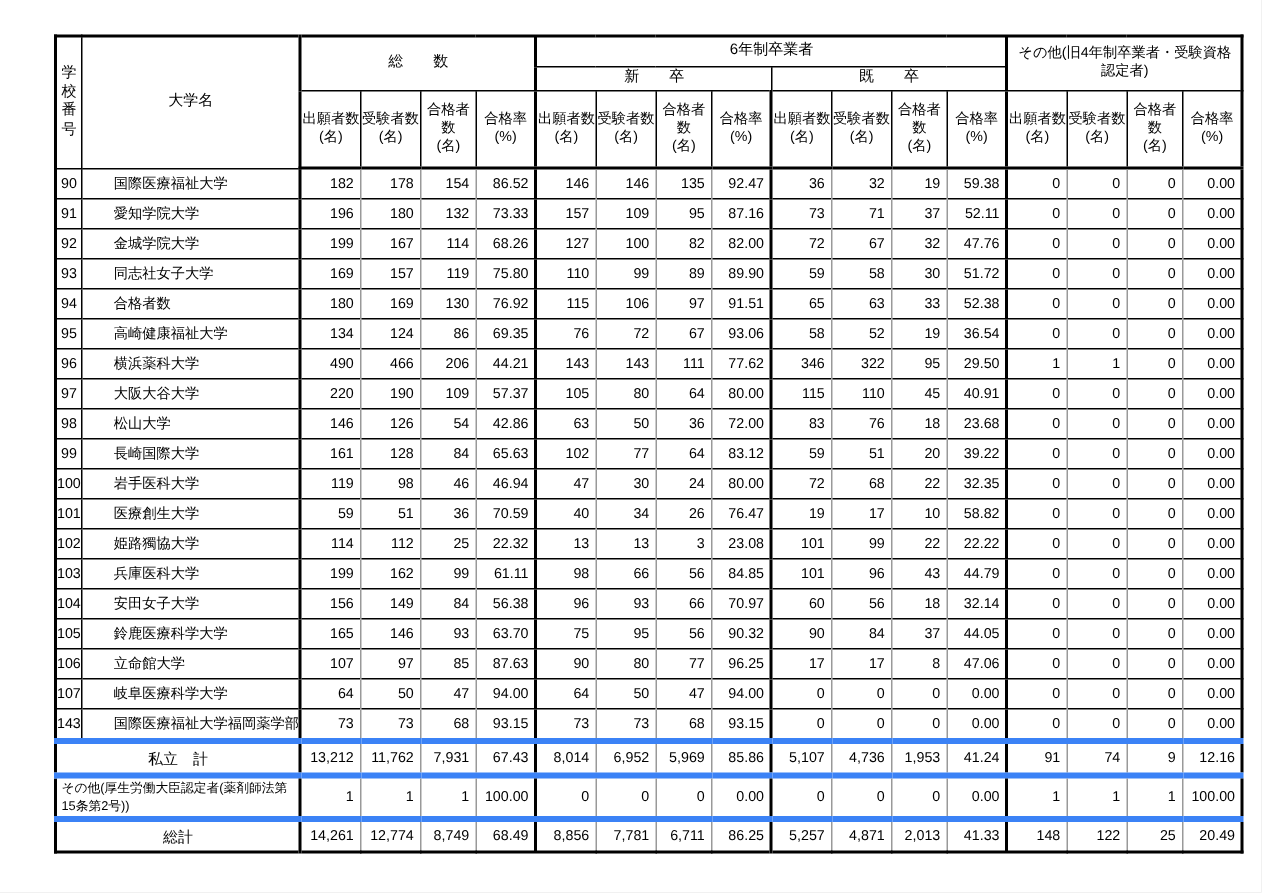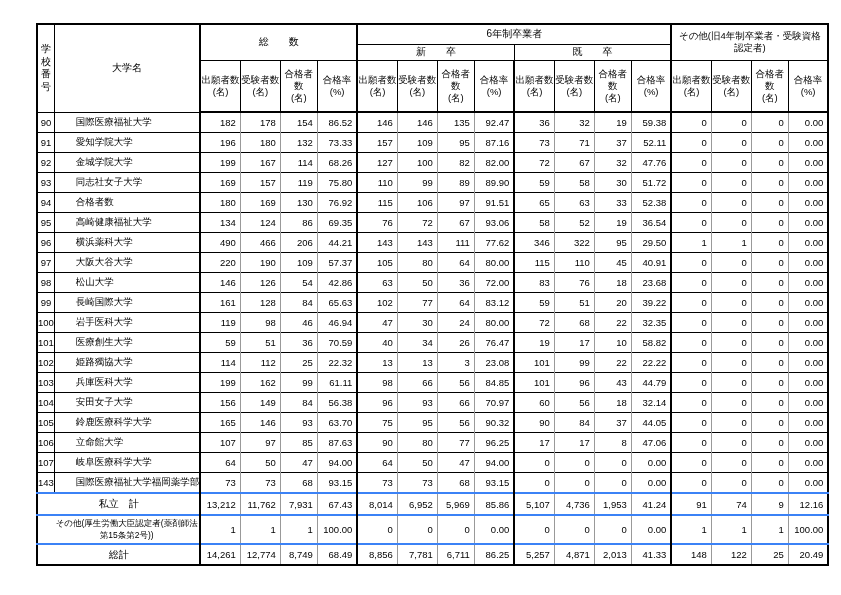--- a/index.html
+++ b/index.html
@@ -16,24 +16,24 @@
   tr.h3 th{border-bottom:2px solid #000;font-size:9.5px;}
   .hdr-cell{display:flex;flex-direction:column;justify-content:space-evenly;height:100%;}
   .vtext{width:11px;margin:0 auto;word-break:break-all;line-height:1.25;font-size:10px;}
   .th-other{font-size:9.5px;padding:0 2px;}
   .gl{border-left:2px solid #000 !important;}
   tbody td{border-top:1px solid #000;font-size:9.5px;height:19px;}
   tbody tr{height:20px;}
   td.no{text-align:center;font-size:9.5px;}
   td.name{text-align:left;padding-left:21px;font-size:9.5px;white-space:nowrap;border-left:1px solid #000;}
   td.num{text-align:right;padding-right:4px;border-left:1px solid #999;font-variant-numeric:tabular-nums;}
-  tbody.summary td{border-top:2px solid #3b82f6;margin-top:12px;}
+  tbody.summary td{border-top:4px solid #3b82f6;margin-top:12px;}
   tr.s0{height:22px;} tr.s1{height:29px;} tr.s2{height:19px;}
   td.slabel{text-align:center;font-size:10px;}
-  tr.s1 td.slabel{text-align:center;font-size:8.5px;line-height:1.3;padding-left:16px;}
+  tr.s1 td.slabel{text-align:left;font-size:8.5px;line-height:1.3;padding-left:3px;}
 </style>
 </head>
 <body>
 
 <div class="page">
   <table class="results">
     <colgroup>
       <col class="c-no">
         <col class="c-name">
       <col class="c-n1">

